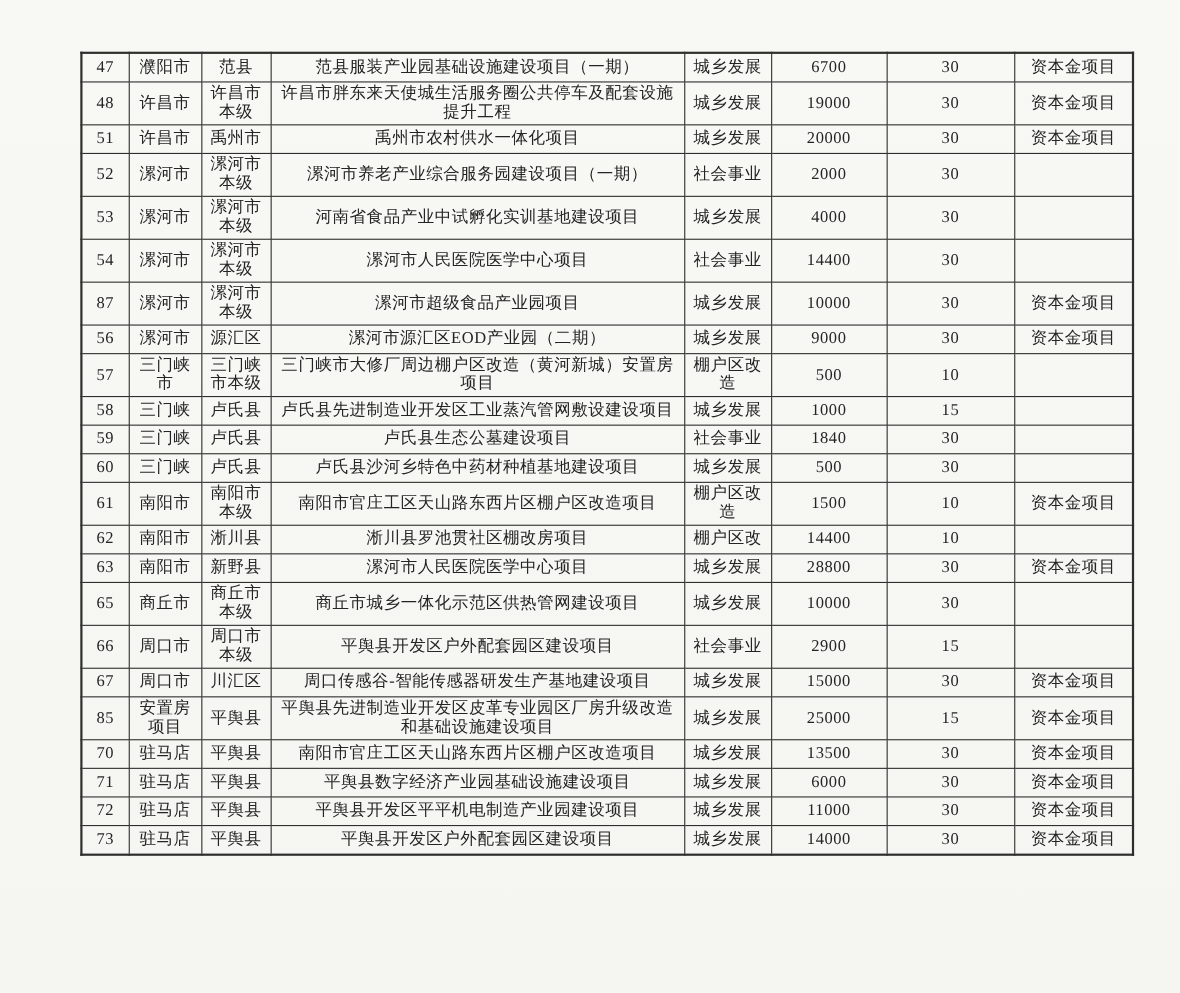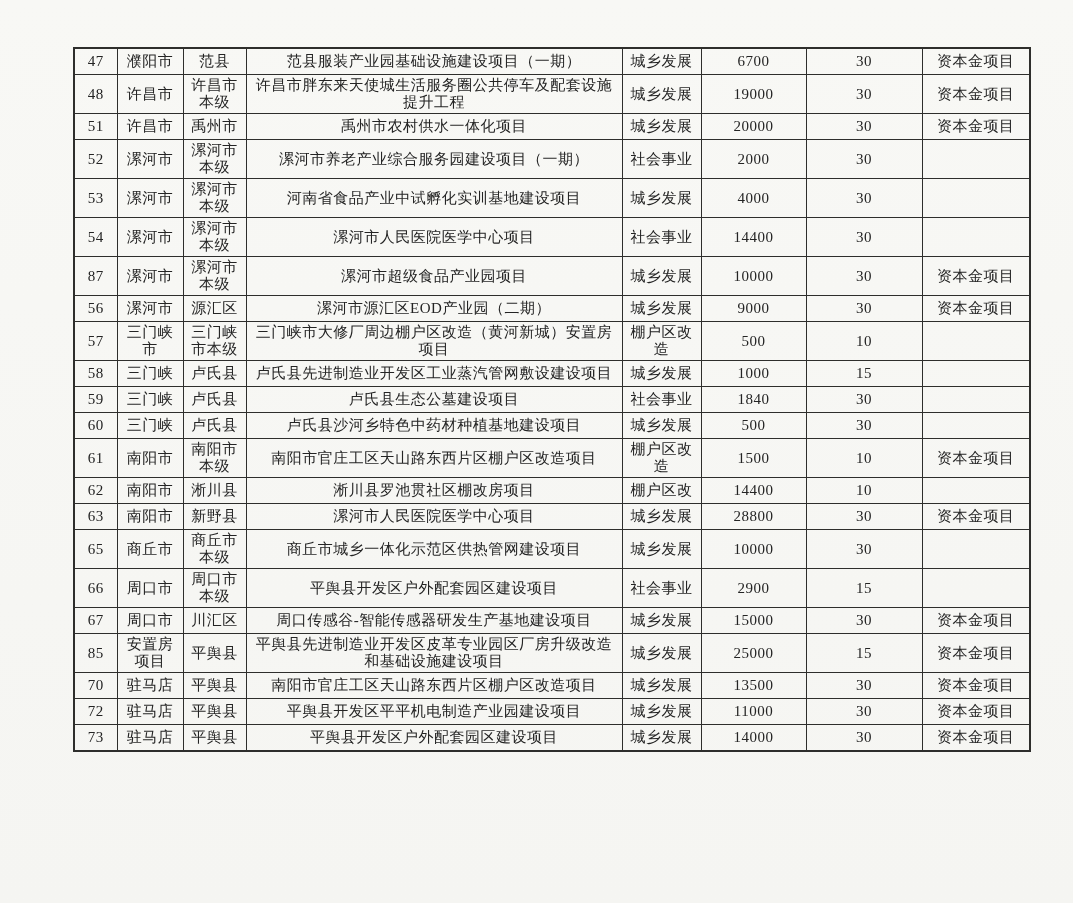--- a/index.html
+++ b/index.html
@@ -268,20 +268,30 @@
           <td class="cell-num">70</td>
           <td class="cell-city">驻马店</td>
           <td class="cell-district">平舆县</td>
           <td class="cell-project">南阳市官庄工区天山路东西片区棚户区改造项目</td>
           <td class="cell-category">城乡发展</td>
           <td class="cell-amount">13500</td>
           <td class="cell-ratio">30</td>
           <td class="cell-note">资本金项目</td>
         </tr>
         <tr>
+          <td class="cell-num">71</td>
+          <td class="cell-city">驻马店</td>
+          <td class="cell-district">平舆县</td>
+          <td class="cell-project">平舆县数字经济产业园基础设施建设项目</td>
+          <td class="cell-category">城乡发展</td>
+          <td class="cell-amount">6000</td>
+          <td class="cell-ratio">30</td>
+          <td class="cell-note">资本金项目</td>
+        </tr>
+        <tr>
           <td class="cell-num">72</td>
           <td class="cell-city">驻马店</td>
           <td class="cell-district">平舆县</td>
           <td class="cell-project">平舆县开发区平平机电制造产业园建设项目</td>
           <td class="cell-category">城乡发展</td>
           <td class="cell-amount">11000</td>
           <td class="cell-ratio">30</td>
           <td class="cell-note">资本金项目</td>
         </tr>
         <tr>

